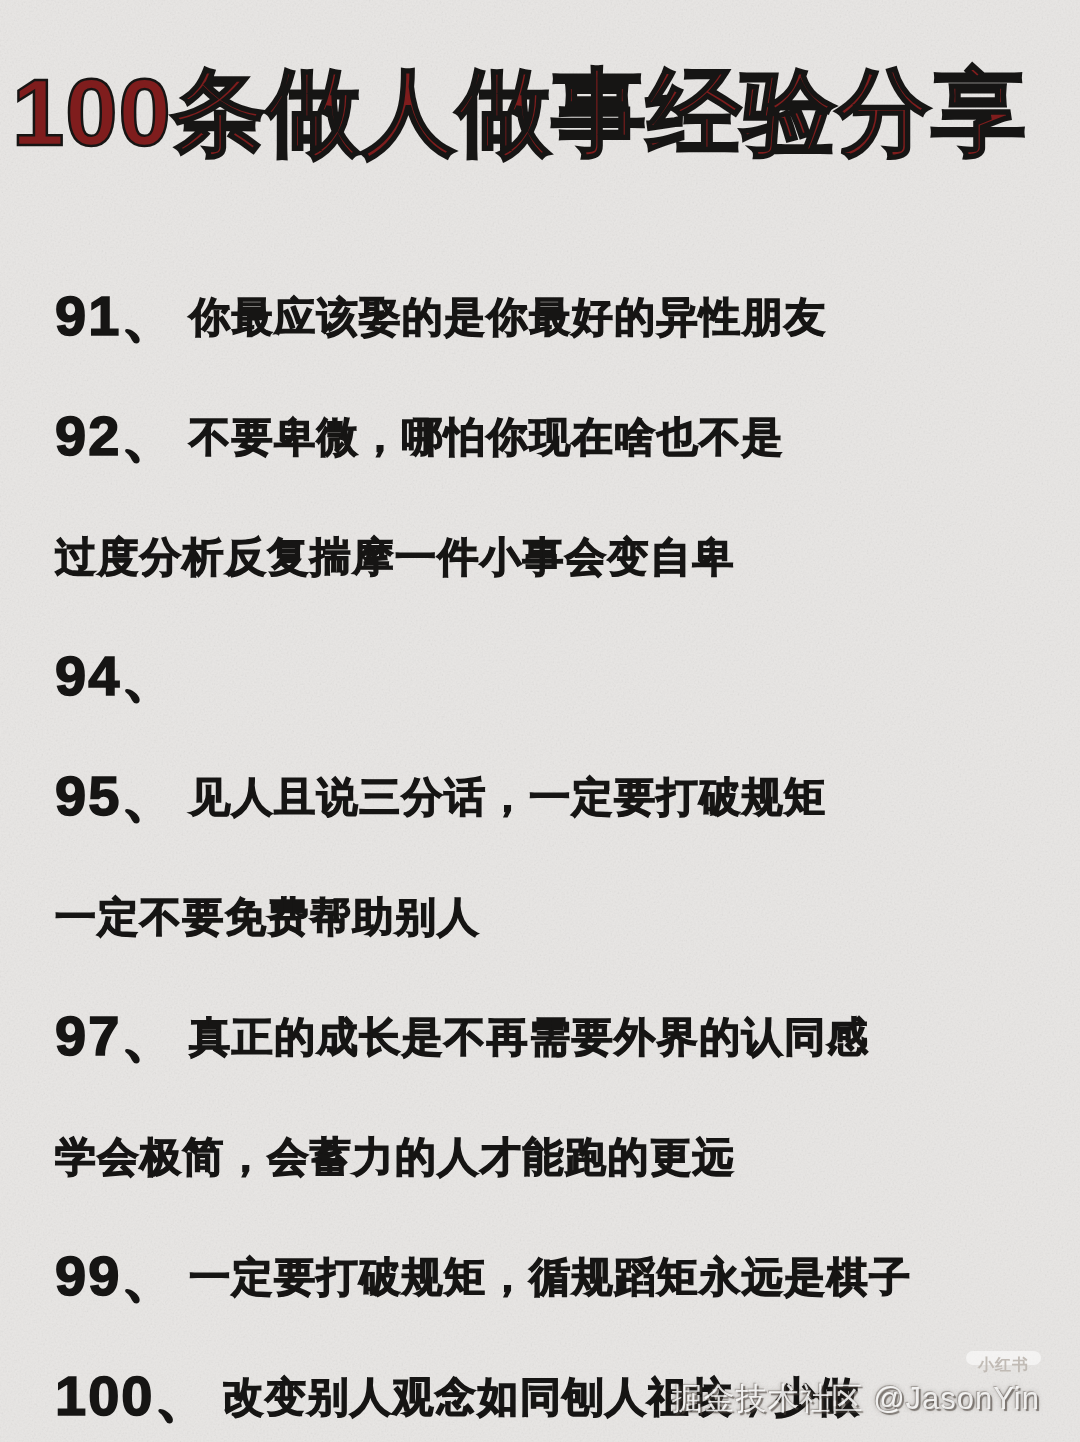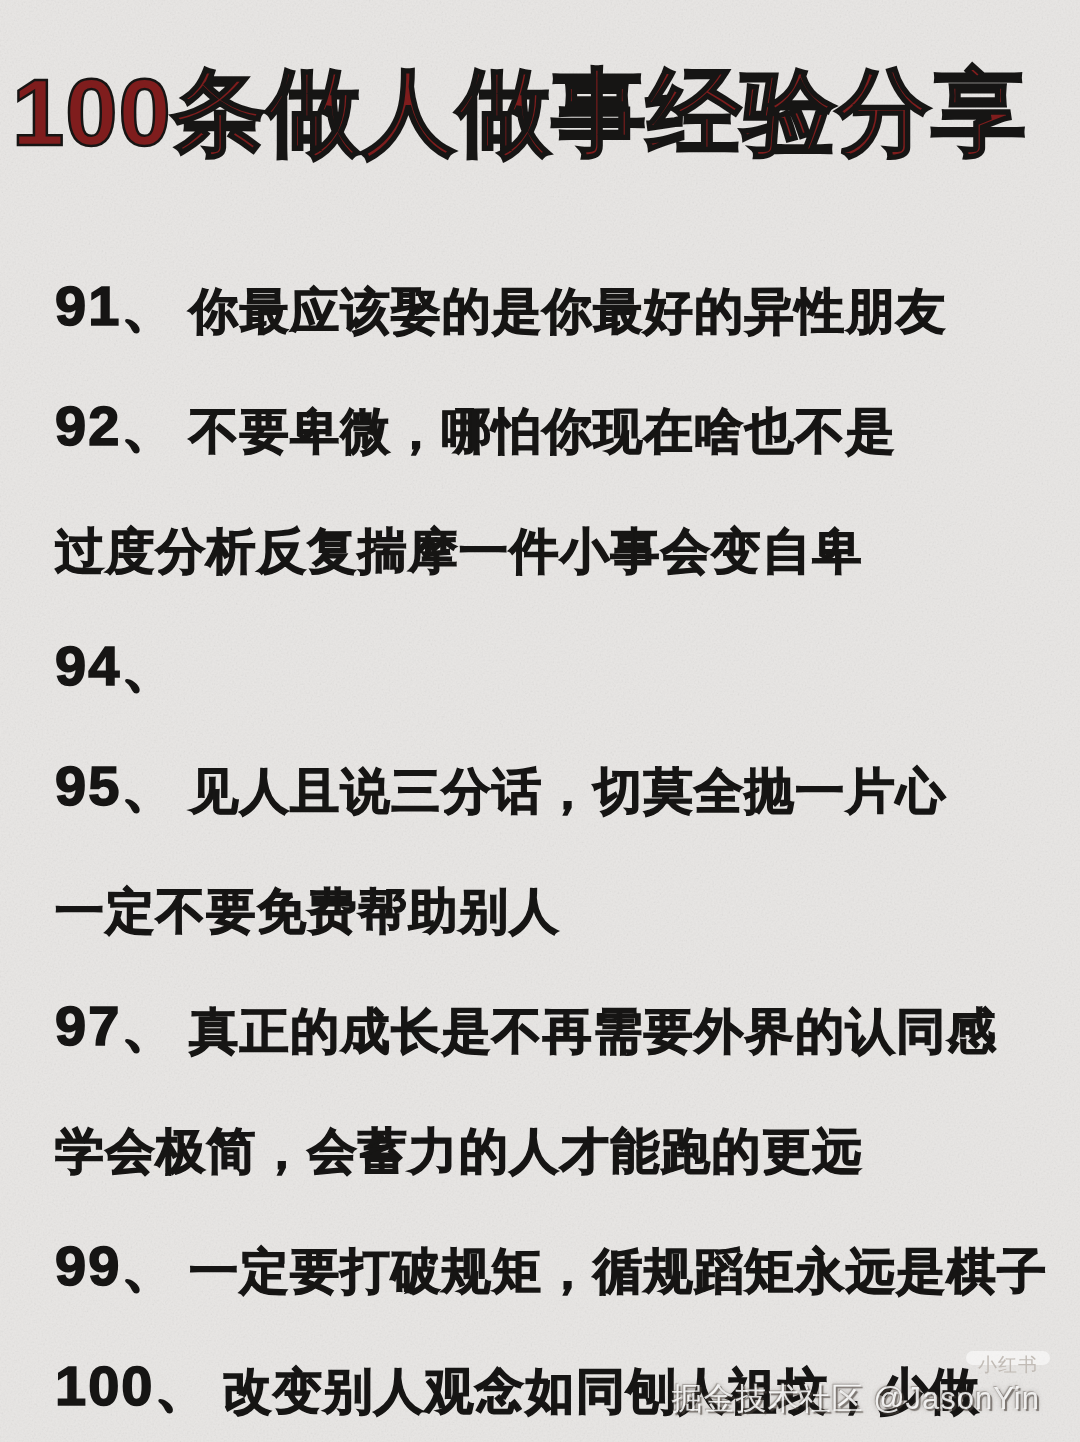--- a/index.html
+++ b/index.html
@@ -36,50 +36,50 @@
     color: #7f1d1d;
   }
   .list {
     position: absolute;
     top: 289px;
     left: 55px;
     right: 30px;
   }
   .row {
     display: flex;
-    align-items: flex-end;
+    align-items: center;
     height: 56px;
     margin-bottom: 64px;
     white-space: nowrap;
   }
   .num {
     font-size: 56px;
     font-weight: 900;
     letter-spacing: 2px;
     -webkit-text-stroke: 1.6px #161514;
     margin-right: 10px;
     flex: 0 0 auto;
   }
   .txt {
-    font-size: 49px;
+    font-size: 41px;
     font-weight: 900;
     letter-spacing: 1.5px;
     -webkit-text-stroke: 1.3px #161514;
   }
   .badge {
     position: absolute;
     top: 1351px;
     left: 966px;
     height: 14px;
     line-height: 27px;
     padding: 0 12px;
     background: rgba(255,255,255,0.55);
     border-radius: 14px;
-    font-size: 19px;
-    font-weight: 400;
+    font-size: 16px;
+    font-weight: 700;
     color: rgba(190,183,177,0.95);
     letter-spacing: 1px;
   }
   .watermark {
     position: absolute;
     top: 1378px;
     right: 40px;
     font-size: 31px;
     font-weight: 400;
     letter-spacing: 1px;
@@ -120,21 +120,21 @@
         <span class="txt">不要卑微，哪怕你现在啥也不是</span>
       </div>
       <div class="row">
         <span class="txt">过度分析反复揣摩一件小事会变自卑</span>
       </div>
       <div class="row">
         <span class="num">94、</span>
       </div>
       <div class="row">
         <span class="num">95、</span>
-        <span class="txt">见人且说三分话，切莫全抛一片心</span>
+        <span class="txt">见人且说三分话，一定要打破规矩</span>
       </div>
       <div class="row">
         <span class="txt">一定不要免费帮助别人</span>
       </div>
       <div class="row">
         <span class="num">97、</span>
         <span class="txt">真正的成长是不再需要外界的认同感</span>
       </div>
       <div class="row">
         <span class="txt">学会极简，会蓄力的人才能跑的更远</span>

